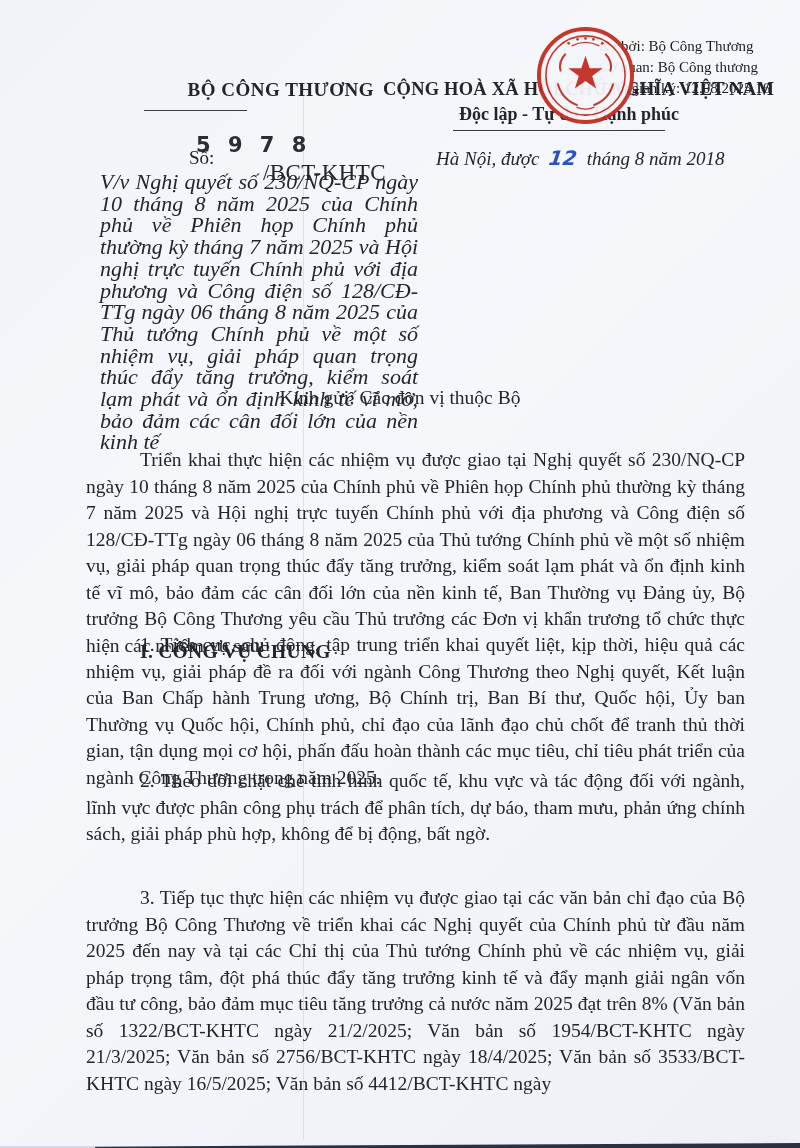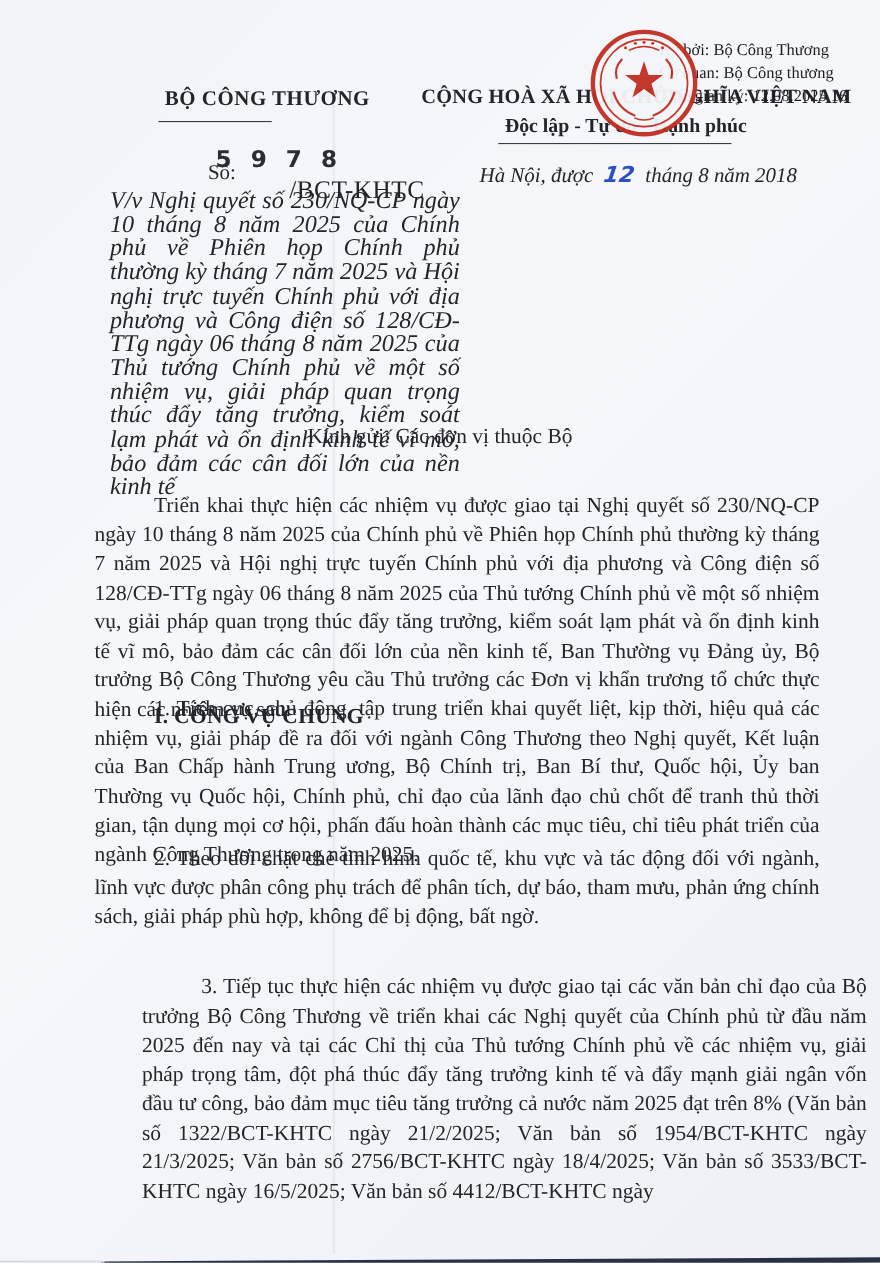--- a/index.html
+++ b/index.html
@@ -9,21 +9,21 @@
     font-family:"Liberation Serif","DejaVu Serif",serif;
     color:#24242b;
     -webkit-font-smoothing:antialiased;
   }
   .abs{position:absolute;}
   
   .fold-line{left:303px;top:95px;width:1px;height:1045px;background:rgba(140,158,210,.25);}
   .scan-edge{left:92px;bottom:0;width:708px;height:5px;background:#2a3046;transform:rotate(-.3deg);transform-origin:right bottom;}
   .scan-edge2{left:0;bottom:0;width:95px;height:2px;background:#d8dbe4;}
   
-  .org-name{left:112px;top:79px;width:262px;text-align:center;font-weight:bold;font-size:19px;letter-spacing:.5px;}
+  .org-name{left:112px;top:79px;width:262px;text-align:right;font-weight:bold;font-size:19px;letter-spacing:.5px;}
   .org-underline{left:144px;top:110px;width:103px;height:0;border-top:1.6px solid #3a3a40;}
   .motto1{left:383px;top:79px;width:372px;text-align:center;font-weight:bold;font-size:18.5px;letter-spacing:.2px;white-space:nowrap;}
   .motto2{left:383px;top:104px;width:372px;text-align:center;font-weight:bold;font-size:18px;}
   .motto-underline{left:453px;top:130px;width:212px;height:0;border-top:1.6px solid #3a3a40;}
   .sig-block{left:599px;top:36px;width:205px;font-size:15px;line-height:21px;color:#1d1d22;}
   .sig-block div{white-space:nowrap;}
   
   .seal{left:536px;top:26px;width:99px;height:99px;opacity:.95;}
   
   .doc-number-label{left:147px;top:147px;font-size:19px;margin-left:42px;}
@@ -34,21 +34,21 @@
   
   .subject{left:100px;top:171px;width:318px;font-size:22px;line-height:21.7px;text-align:justify;font-style:italic;}
   
   .recipient{left:0;top:387px;width:800px;text-align:center;font-size:19.5px;}
   
   .para{left:86px;width:659px;font-size:19.5px;line-height:26.5px;text-align:justify;text-indent:54px;}
   .intro{top:447px;}
   .section-heading{left:140px;top:641px;font-size:19.5px;font-weight:bold;letter-spacing:.3px;}
   .p1{top:632px;}
   .p2{top:768px;}
-  .p3{top:885px;margin-left:43px;}
+  .p3{top:885px;}
 </style>
 </head>
 <body>
 
 <div class="abs fold-line"></div>
 <div class="abs scan-edge"></div>
 <div class="abs scan-edge2"></div>
 
 <div class="abs org-name">BỘ CÔNG THƯƠNG</div>
 <div class="abs org-underline"></div>

